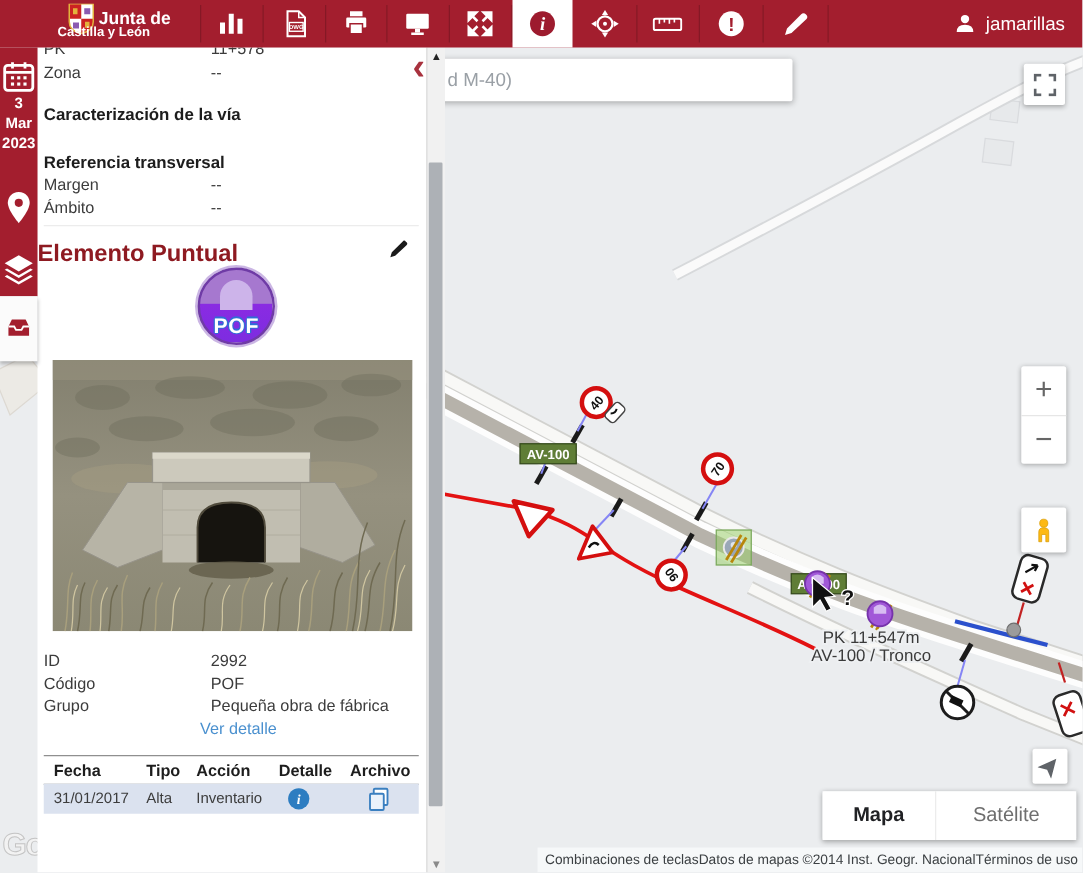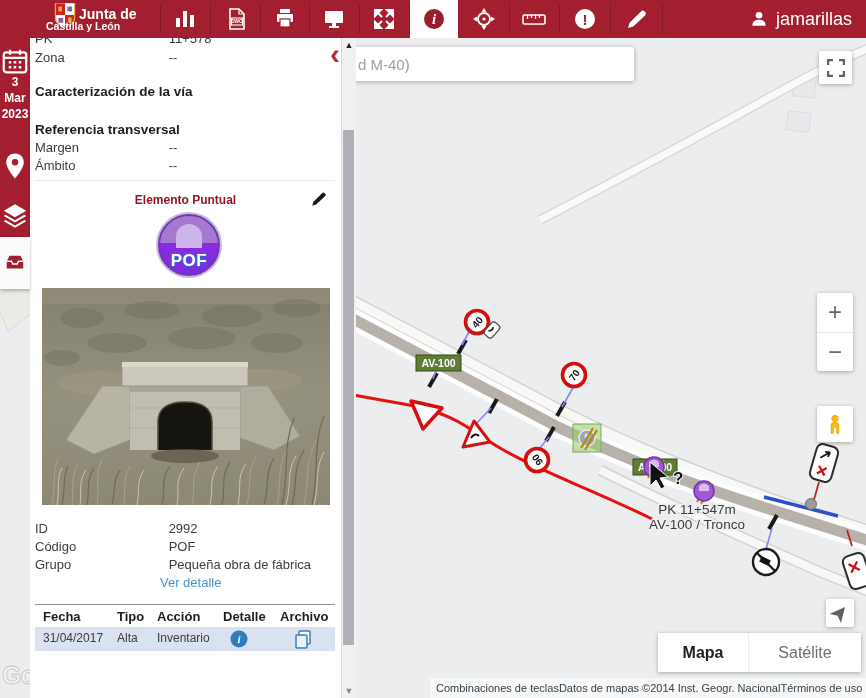--- a/index.html
+++ b/index.html
@@ -7,34 +7,34 @@
        font-family:"Liberation Sans",sans-serif;}
   .abs{position:absolute;}
   
   .header{left:0;top:0;width:866px;height:38px;background:#a31e2e;z-index:30;}
   .hsep{top:4px;width:1px;height:30px;background:rgba(0,0,0,0.18);}
   .hicon{top:0;width:48px;height:38px;display:flex;align-items:center;justify-content:center;cursor:pointer;}
   .hicon.active{background:#ffffff;}
   .logo{left:40px;top:0;width:120px;height:38px;color:#fff;}
   .logo .l1{position:absolute;left:39px;top:6px;font-size:14px;font-weight:bold;}
   .logo .l2{position:absolute;left:6px;top:20px;font-size:10.5px;font-weight:bold;text-align:right;}
-  .usr{right:14px;top:0;height:38px;display:flex;align-items:center;gap:7px;color:#fff;font-size:18px;cursor:pointer;}
+  .usr{right:14px;top:0;height:38px;display:flex;align-items:center;gap:7px;color:#fff;font-size:15px;cursor:pointer;}
   
   .sb-red{left:0;top:38px;width:30px;height:199px;background:#a31e2e;z-index:15;}
   .sb-date{left:0;top:72px;width:30px;text-align:center;color:#fff;font-size:12px;font-weight:bold;line-height:16px;}
   .sb-white{left:0;top:237px;width:30px;height:52px;background:#fbfbfb;z-index:15;
             box-shadow:0 2px 3px rgba(0,0,0,.25);display:flex;align-items:center;justify-content:center;}
   .sbi{left:0;width:30px;height:30px;display:flex;align-items:center;justify-content:center;cursor:pointer;}
   
   .panel{left:30px;top:38px;width:311px;height:660px;background:#ffffff;z-index:10;overflow:hidden;
          font-size:13px;color:#3c3c3c;}
   .prow{position:absolute;left:5px;width:300px;height:16px;}
   .prow .lab{display:inline-block;width:130px;}
   .sect{position:absolute;left:5px;font-weight:bold;color:#1d1d1d;font-size:13.5px;}
-  .eltitle{position:absolute;left:0;width:311px;text-align:center;font-weight:bold;font-size:12px;color:#8e1a21;}
+  .eltitle{position:absolute;left:0;width:311px;font-weight:bold;font-size:19px;color:#8e1a21;}
   .pof{position:absolute;left:128px;top:176px;width:58px;height:58px;border-radius:50%;
        background:linear-gradient(180deg,#a678cf 0%,#a678cf 46%,#8a2be2 47%,#7d2ce0 100%);
        border:2px solid #6f3ba6;box-shadow:0 0 0 2px #cbb6e4;}
   .pof .arch{position:absolute;left:16px;top:8px;width:26px;height:24px;background:#cdb4ea;
              border-radius:13px 13px 0 0;}
   .pof .txt{position:absolute;left:0;bottom:3px;width:100%;text-align:center;color:#fff;
             font-weight:bold;font-size:17px;letter-spacing:0.5px;
             text-shadow:-1px 0 0 #2f6fd6,1px 0 0 #2f6fd6,0 -1px 0 #2f6fd6,0 1px 0 #2f6fd6;}
   .verlink{position:absolute;left:130px;top:537px;color:#4a90cf;cursor:pointer;}
   .thead{position:absolute;left:5px;top:566px;width:300px;height:22px;border-top:1px solid #8f8f8f;
@@ -330,21 +330,21 @@
   <div class="verlink">Ver detalle</div>
 
   <div class="thead">
     <span class="c1">Fecha</span>
     <span class="c2">Tipo</span>
     <span class="c3">Acción</span>
     <span class="c4">Detalle</span>
     <span class="c5">Archivo</span>
   </div>
   <div class="trow">
-    <span class="c1">31/04/2017</span>
+    <span class="c1">31/01/2017</span>
     <span class="c2">Alta</span>
     <span class="c3">Inventario</span>
     <svg style="position:absolute;left:195px;top:3px" width="18" height="18" viewBox="0 0 18 18">
       <circle cx="9" cy="9" r="8.5" fill="#2d7dc1"></circle>
       <text x="9" y="13" font-size="11" font-weight="bold" font-style="italic" font-family="Liberation Serif,serif" fill="#fff" text-anchor="middle">i</text>
     </svg>
     <svg style="position:absolute;left:258px;top:2px" width="20" height="20" viewBox="0 0 20 20">
       <rect x="6" y="2" width="11" height="13" rx="1" fill="#fff" stroke="#3a7fc0" stroke-width="1.5"></rect>
       <rect x="3" y="6" width="11" height="13" rx="1" fill="#eaf2fb" stroke="#3a7fc0" stroke-width="1.5"></rect>
     </svg>

